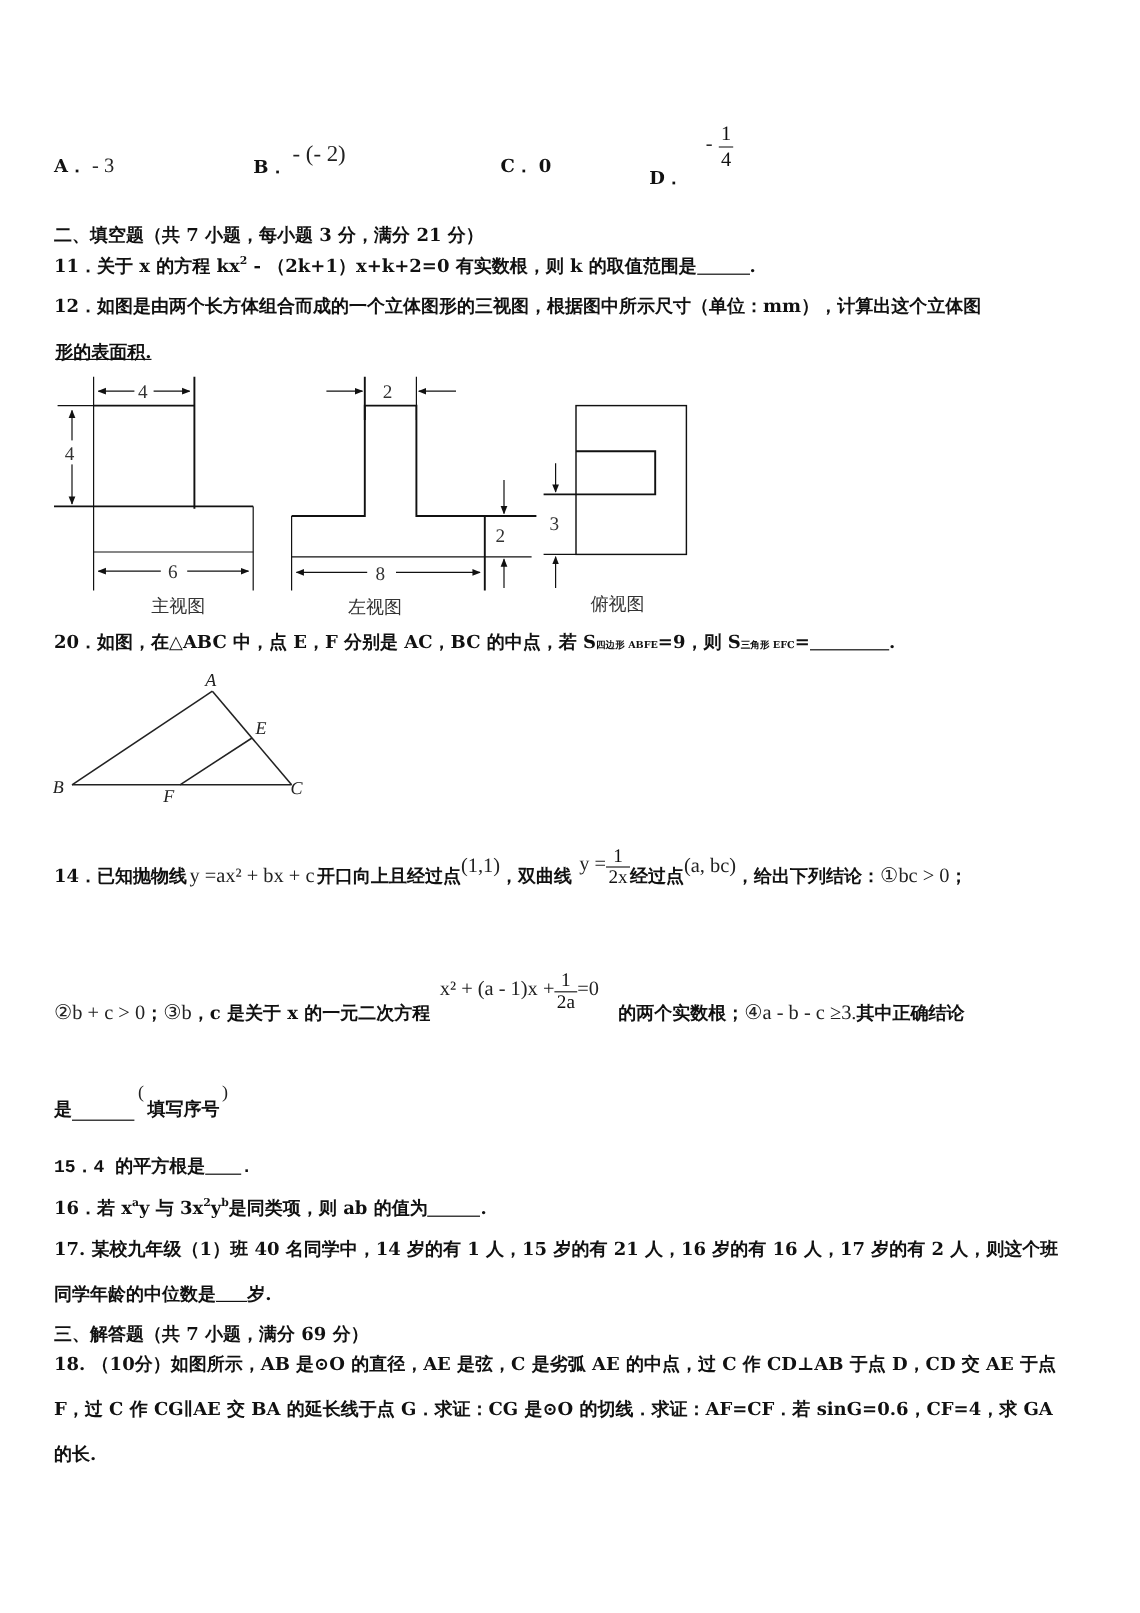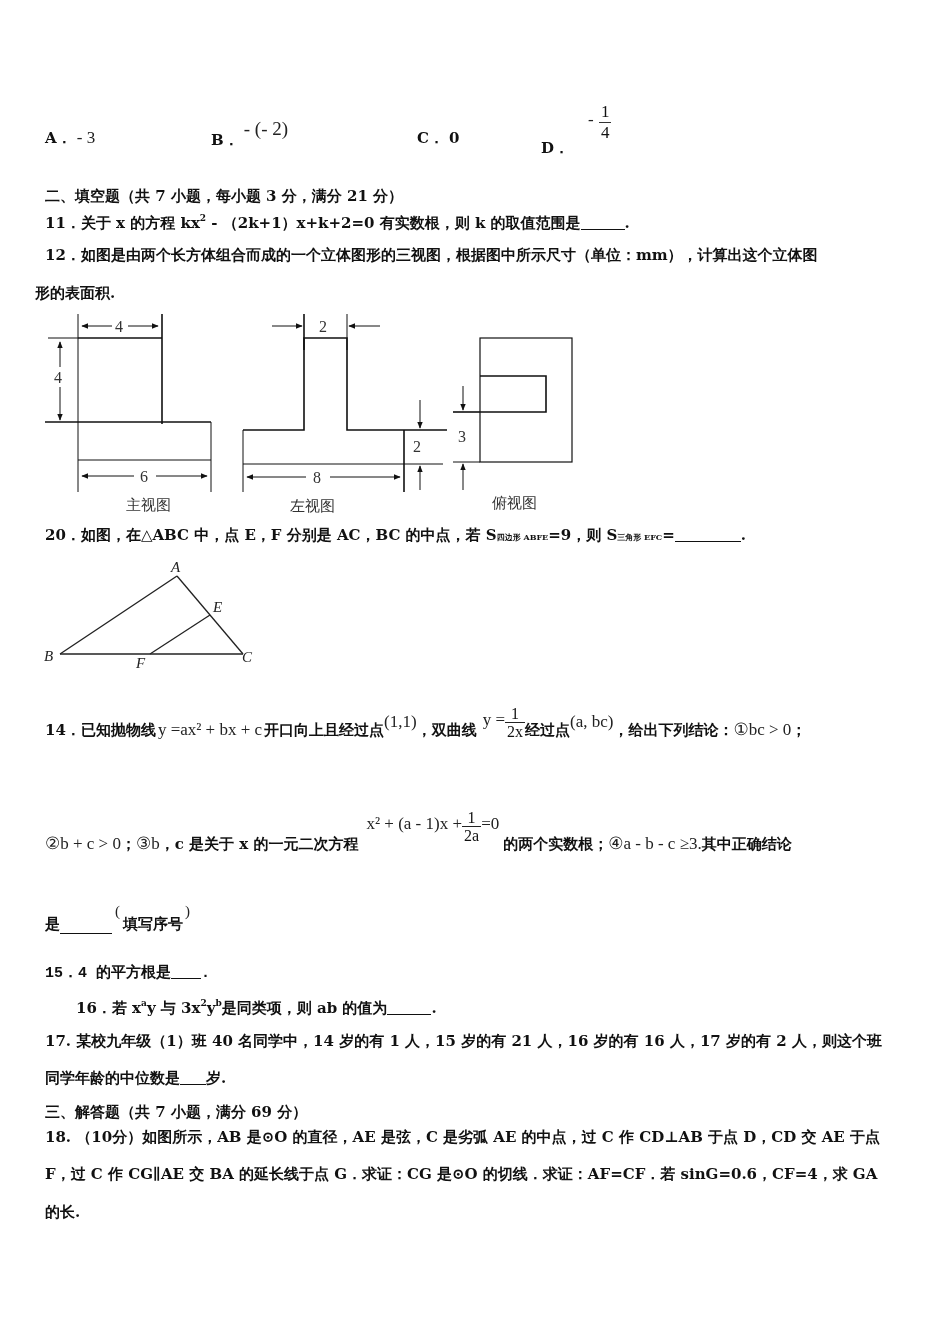--- a/index.html
+++ b/index.html
@@ -44,21 +44,21 @@
 
 <div class="abs b" style="left:45px;top:187px;font-weight:bold;">二、填空题（共 7 小题，每小题 3 分，满分 21 分）</div>
 
 <div class="abs b" style="left:45px;top:213px;">
   <span>11．</span><span>关于 x 的方程 kx</span><sup>2</sup><span> - （2k+1）x+k+2=0 有实数根，则 k 的取值范围是</span><span class="blank" style="width:44px;"></span><span>.</span>
 </div>
 
 <div class="abs b" style="left:45px;top:246px;">
   <span>12．</span><span>如图是由两个长方体组合而成的一个立体图形的三视图，根据图中所示尺寸（单位：mm），计算出这个立体图</span>
 </div>
-<div class="abs b" style="left:35px;top:284px;">形的表面积.</div>
+<div class="abs b" style="left:46px;top:284px;text-decoration:underline;">形的表面积.</div>
 
 <svg class="abs" style="left:40px;top:312px;" width="545" height="205" viewBox="0 0 545 205">
   <defs>
     <marker id="ah" viewBox="0 0 10 10" refX="9" refY="5" markerWidth="7" markerHeight="7" orient="auto-start-reverse">
       <path d="M0,1 L10,5 L0,9 z" fill="#111"></path>
     </marker>
   </defs>
   <g stroke="#111" fill="none" stroke-width="1.6">
 
     <line x1="38" y1="2" x2="38" y2="180" stroke-width="1"></line>
@@ -156,38 +156,38 @@
   <span class="m">②b + c &gt; 0</span>
   <span>；</span>
   <span class="m">③b</span>
   <span>，c 是关于 x 的一元二次方程</span>
   <span class="m" style="position:relative;top:-20px;margin-left:8px;">x² + (a - 1)x +</span>
   <span class="frac" style="position:relative;top:-10px;">
     <span class="num">1</span>
     <span class="den">2a</span>
   </span>
   <span class="m" style="position:relative;top:-20px;">=0</span>
-  <span style="margin-left:4px;">的两个实数根；</span>
+  <span style="margin-left:16px;">的两个实数根；</span>
   <span class="m">④a - b - c ≥3.</span>
   <span>其中正确结论</span>
 </div>
 
 <div class="abs b" style="left:45px;top:904px;height:30px;display:flex;align-items:flex-end;">
   <span>是</span>
   <span class="blank" style="width:52px;"></span>
   <span class="m" style="position:relative;top:-14px;font-size:15px;margin:0 3px;">(</span>
   <span>填写序号</span>
   <span class="m" style="position:relative;top:-14px;font-size:15px;margin-left:2px;">)</span>
 </div>
 
 <div class="abs b" style="left:45px;top:963px;font-family:Liberation Mono, monospace;">
   <span>15．</span><span>4 的平方根是</span><span class="blank" style="width:30px;"></span><span>.</span>
 </div>
 
-<div class="abs b" style="left:45px;top:998px;margin-left:31px;">
+<div class="abs b" style="left:45px;top:998px;">
   <span>16．</span><span>若 x</span><sup>a</sup><span>y 与 3x</span><sup>2</sup><span>y</span><sup>b</sup><span>是同类项，则 ab 的值为</span><span class="blank" style="width:44px;"></span><span>.</span>
 </div>
 
 <div class="abs b" style="left:45px;top:1032px;">
   <span>17.</span> <span>某校九年级（1）班 40 名同学中，14 岁的有 1 人，15 岁的有 21 人，16 岁的有 16 人，17 岁的有 2 人，则这个班</span>
 </div>
 <div class="abs b" style="left:45px;top:1069px;">
   <span>同学年龄的中位数是</span><span class="blank" style="width:26px;"></span><span>岁.</span>
 </div>
 

